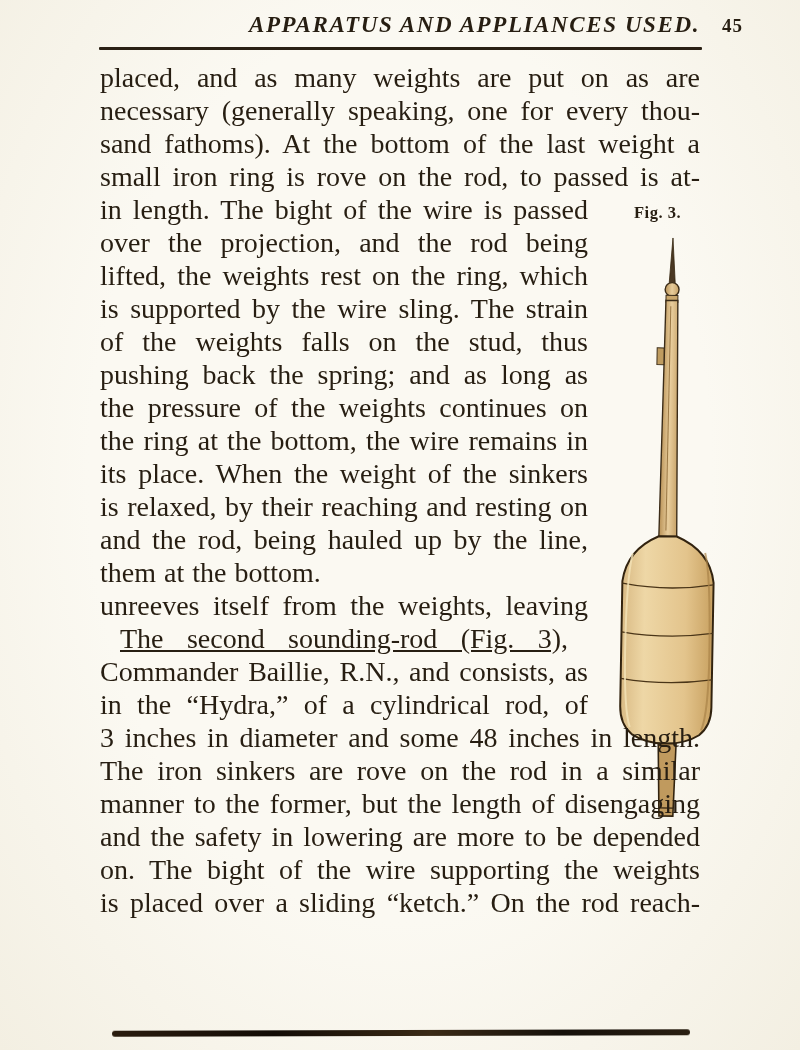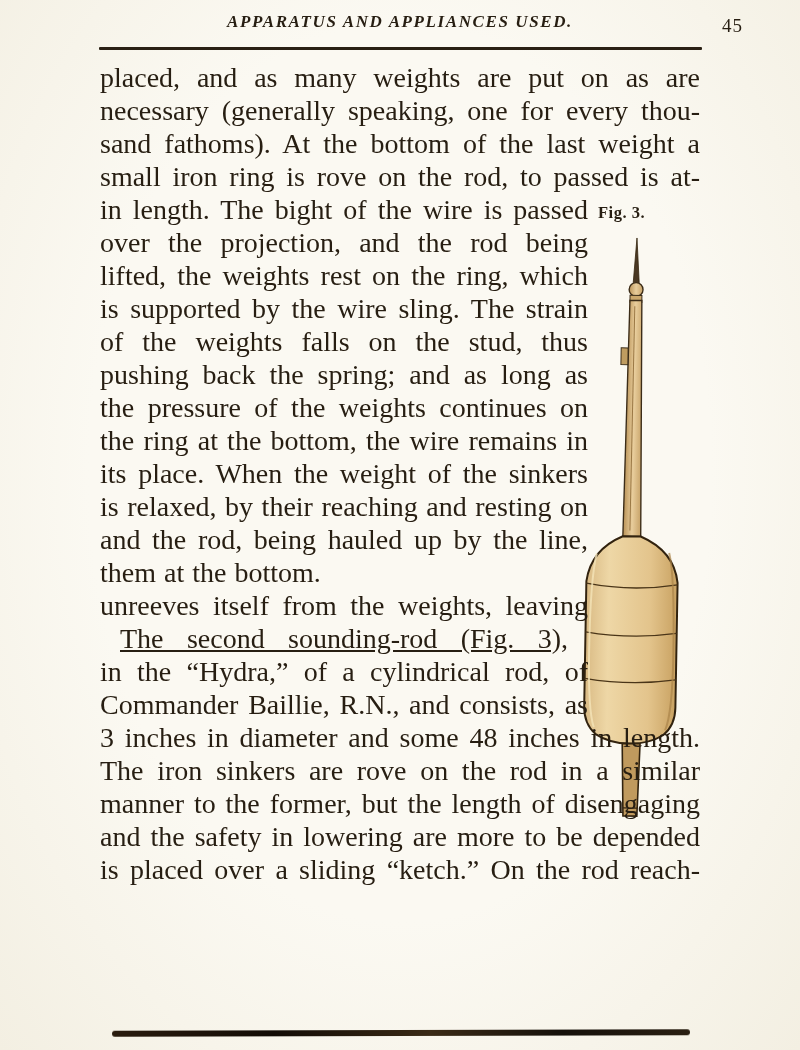--- a/index.html
+++ b/index.html
@@ -11,45 +11,45 @@
   *{box-sizing:border-box;}
   html,body{margin:0;padding:0;}
   body{
     width:800px;height:1050px;position:relative;overflow:hidden;
     background:radial-gradient(ellipse at 50% 45%, var(--paper) 55%, #f3efe2 100%);
     font-family:"Liberation Serif","DejaVu Serif",serif;
     color:var(--ink);
   }
   .running-head{
     position:absolute;top:12px;left:100px;width:600px;
-    text-align:center;font-style:italic;font-weight:600;
-    font-size:17px;letter-spacing:1.6px;white-space:nowrap;
+    text-align:right;font-style:italic;font-weight:600;
+    font-size:23px;letter-spacing:1.6px;white-space:nowrap;
   }
   .page-number{
     position:absolute;top:15px;left:722px;width:50px;
-    font-size:19px;font-weight:400;letter-spacing:1px;
+    font-size:19px;font-weight:700;letter-spacing:1px;
   }
   .head-rule{
     position:absolute;top:47px;left:99px;width:603px;height:3px;
     background:var(--rule);border-radius:1px;
   }
   .text-col{
     position:absolute;top:61px;left:100px;width:600px;
     font-size:28px;line-height:33px;
   }
   .line{
     height:33px;overflow:hidden;width:600px;
     text-align:justify;text-align-last:justify;
     word-spacing:1px;
   }
   .line.narrow{width:488px;}
   .line.indent{width:468px;padding-left:20px;text-decoration:underline;}
   .line.endline{text-align-last:left;}
   .figure{
-    position:absolute;left:582px;top:203px;width:116px;
+    position:absolute;left:618px;top:203px;width:116px;
   }
   .fig-label{
     font-size:16.5px;font-weight:600;letter-spacing:0.5px;
     padding-left:16px;height:24px;
   }
   .figure svg{
     display:block;margin-top:10px;
     transform:rotate(1deg);transform-origin:50% 0;
   }
   .bottom-smudge{
@@ -122,24 +122,25 @@
     <div class="line narrow">pushing back the spring; and as long as</div>
     <div class="line narrow">the pressure of the weights continues on</div>
     <div class="line narrow">the ring at the bottom, the wire remains in</div>
     <div class="line narrow">its place.  When the weight of the sinkers</div>
     <div class="line narrow">is relaxed, by their reaching and resting on</div>
     <div class="line narrow">and the rod, being hauled up by the line,</div>
     <div class="line narrow endline">them at the bottom.</div>
     <div class="line narrow">unreeves itself from the weights, leaving</div>
 
     <div class="line narrow indent">The second sounding-rod (Fig. 3), which</div>
+    <div class="line narrow">Commander Baillie, R.N., and consists, as</div>
     <div class="line narrow">in the “Hydra,” of a cylindrical rod, of</div>
-    <div class="line narrow">Commander Baillie, R.N., and consists, as</div>
     <div class="line wide">3 inches in diameter and some 48 inches in length.</div>
     <div class="line wide">The iron sinkers are rove on the rod in a similar</div>
     <div class="line wide">manner to the former, but the length of disengaging</div>
     <div class="line wide">and the safety in lowering are more to be depended</div>
+    <div class="line wide">on.  The bight of the wire supporting the weights</div>
     <div class="line wide">is placed over a sliding “ketch.”  On the rod reach-</div>
   </div>
 
   <div class="bottom-smudge"></div>
 
 </div>
 
 </body></html>

